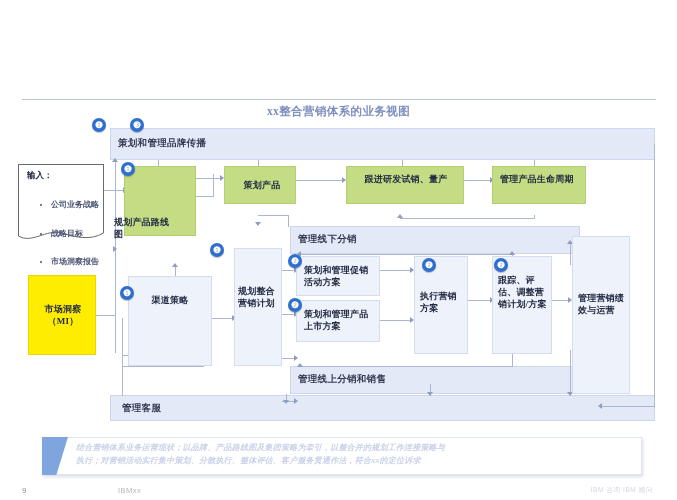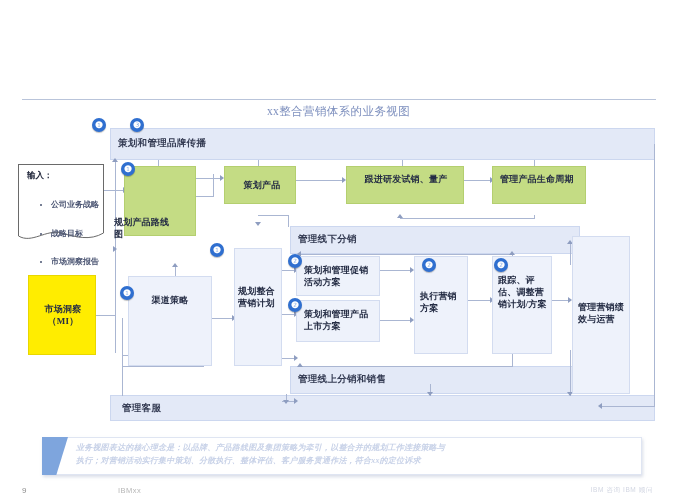--- a/index.html
+++ b/index.html
@@ -19,21 +19,21 @@
   }
   .title b{color:#3f5898;}
   .title-rule{
     position:absolute;left:22px;top:99px;width:634px;height:1px;
     background:#b9c4da;
   }
 
   
   .diagram-title{
     position:absolute;left:0;top:104px;width:677px;
-    text-align:center;font-size:11.5px;font-weight:400;
+    text-align:center;font-size:11.5px;font-weight:700;
     color:#7d8fbe;letter-spacing:.4px;
   }
 
   
   .canvas{position:absolute;left:0;top:118px;width:677px;height:310px;}
 
   
   .band{
     position:absolute;background:#e3e9f7;
     border:1px solid #ccd7ef;box-sizing:border-box;
@@ -285,38 +285,38 @@
     <div class="pale" style="left:296px;top:182px;width:84px;height:42px;"></div>
     <div class="boxtext" style="left:304px;top:190px;width:72px;">策划和管理产品上市方案</div>
 
     <div class="pale" style="left:414px;top:138px;width:54px;height:98px;"></div>
     <div class="boxtext" style="left:420px;top:172px;width:44px;">执行营销方案</div>
 
     <div class="pale" style="left:492px;top:138px;width:60px;height:98px;"></div>
     <div class="boxtext" style="left:498px;top:156px;width:50px;">跟踪、评估、调整营销计划/方案</div>
 
     <div class="pale" style="left:572px;top:118px;width:58px;height:158px;"></div>
-    <div class="boxtext" style="left:578px;top:174px;width:48px;margin-top:9px;">管理营销绩效与运营</div>
+    <div class="boxtext" style="left:578px;top:174px;width:48px;">管理营销绩效与运营</div>
 
     <div class="num" style="left:92px;top:0px;">❶</div>
     <div class="num" style="left:130px;top:0px;">❸</div>
     <div class="num" style="left:121px;top:44px;">❶</div>
     <div class="num" style="left:120px;top:168px;">❶</div>
     <div class="num" style="left:210px;top:125px;">❶</div>
     <div class="num" style="left:288px;top:136px;">❷</div>
     <div class="num" style="left:288px;top:180px;">❷</div>
     <div class="num" style="left:422px;top:140px;">❷</div>
     <div class="num" style="left:494px;top:140px;">❷</div>
 
   </div>
 
   <div class="note"></div>
   <div class="note-tab"></div>
   <div class="note-text">
-    <span>业务视图表达的核心理念是：以品牌、产品路线图及集团策略为牵引，以整合并的规划工作连接策略与</span><br>
+    <span>结合营销体系业务运营现状：以品牌、产品路线图及集团策略为牵引，以整合并的规划工作连接策略与</span><br>
     <span>执行；对营销活动实行集中策划、分散执行、整体评估、客户服务贯通作法，符合xx的定位诉求</span>
   </div>
 
   <div class="pageno">9</div>
   <div class="brand">IBMxx</div>
   <div class="corner">IBM 咨询  IBM 顾问</div>
 
 </div>
 
 </body></html>

